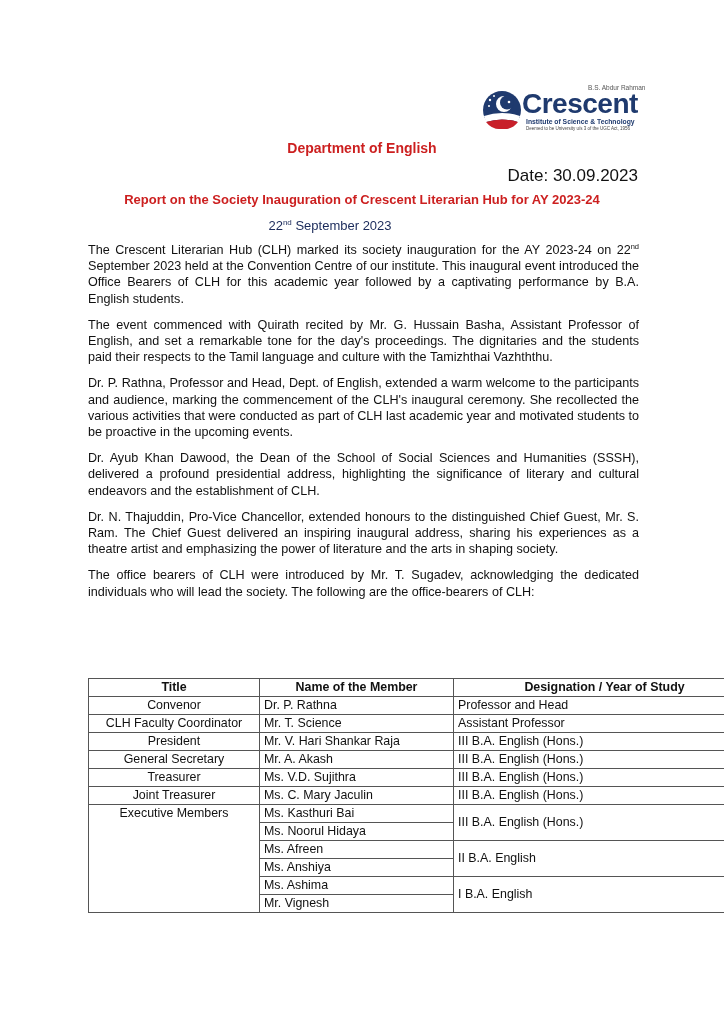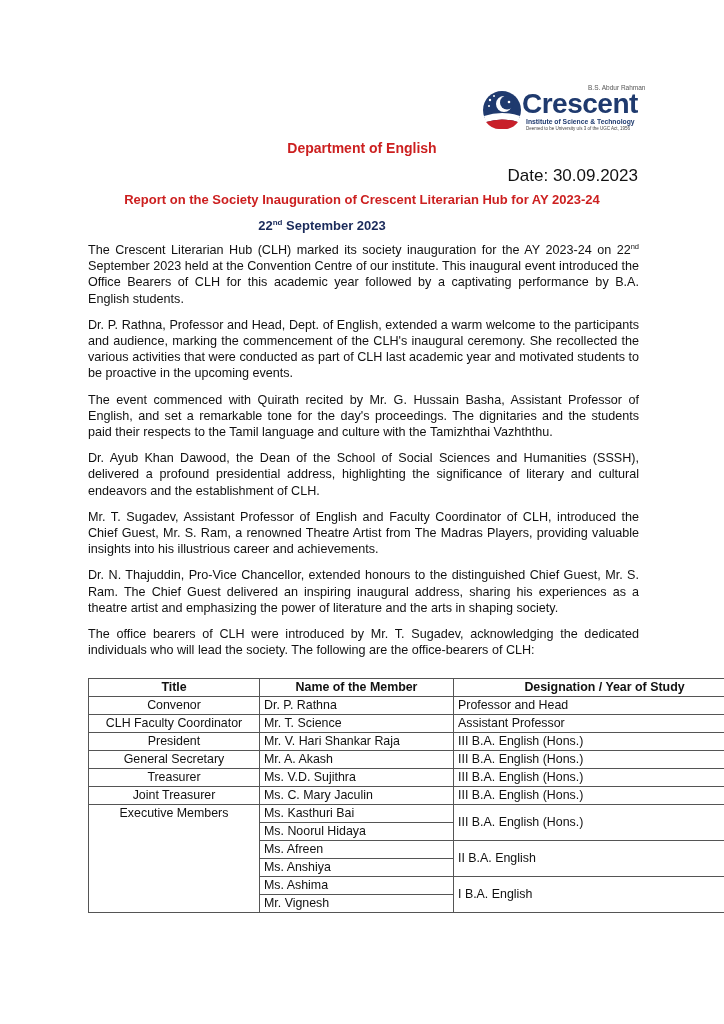--- a/index.html
+++ b/index.html
@@ -12,21 +12,21 @@
   .logo-top { position:absolute; left:106px; top:0px; font-size:6.5px; color:#555; }
   .logo-sub { position:absolute; left:44px; top:34px; font-size:6.8px; color:#1f3a6e; font-weight:bold; }
   .logo-tag { position:absolute; left:44px; top:42px; font-size:4.5px; color:#444; }
 
   .dept { position:absolute; left:0; width:724px; top:140px; text-align:center;
           font-size:14px; font-weight:bold; color:#cc1f1f; }
   .date { position:absolute; right:86px; top:166px; font-size:17px; color:#111; }
   .report-title { position:absolute; left:0; width:724px; top:192px; text-align:center;
                   font-size:13px; font-weight:bold; color:#cc1f1f; }
   .event-date { position:absolute; left:0; width:644px; top:218px; text-align:center;
-                font-size:13px; font-weight:bold; color:#1a2a5a; }
+                font-size:13px; font-weight:normal; color:#1a2a5a;padding-left:8px; }
   .event-date sup { font-size:8px; }
 
   .body-text { position:absolute; left:88px; width:551px; top:242px; font-size:12.6px;
                line-height:16.2px; text-align:justify; }
   .body-text p { margin:0 0 10px 0; }
   .body-text sup { font-size:7.5px; line-height:0; }
 
   table.bearers { position:absolute; left:88px; top:678px; width:668px; border-collapse:collapse;
                   font-size:12.4px; }
   table.bearers td, table.bearers th { border:1px solid #555; padding:0 4px; height:17px;
@@ -57,24 +57,23 @@
   <span class="logo-tag">Deemed to be University u/s 3 of the UGC Act, 1956</span>
 </div>
 
 <div class="dept">Department of English</div>
 <div class="date">Date: 30.09.2023</div>
 <div class="report-title">Report on the Society Inauguration of Crescent Literarian Hub for AY 2023-24</div>
 <div class="event-date"><span>22</span><sup>nd</sup><span> September 2023</span></div>
 
 <div class="body-text">
   <p><span>The Crescent Literarian Hub (CLH) marked its society inauguration for the AY 2023-24 on 22</span><sup>nd</sup><span> September 2023 held at the Convention Centre of our institute. This inaugural event introduced the Office Bearers of CLH for this academic year followed by a captivating performance by B.A. English students.</span></p>
+  <p>The event commenced with Quirath recited by Mr. G. Hussain Basha, Assistant Professor of English, and set a remarkable tone for the day's proceedings. The dignitaries and the students paid their respects to the Tamil language and culture with the Tamizhthai Vazhththu.</p>
   <p>Dr. P. Rathna, Professor and Head, Dept. of English, extended a warm welcome to the participants and audience, marking the commencement of the CLH's inaugural ceremony. She recollected the various activities that were conducted as part of CLH last academic year and motivated students to be proactive in the upcoming events.</p>
-  <p>The event commenced with Quirath recited by Mr. G. Hussain Basha, Assistant Professor of English, and set a remarkable tone for the day's proceedings. The dignitaries and the students paid their respects to the Tamil language and culture with the Tamizhthai Vazhththu.</p>
   <p>Dr. Ayub Khan Dawood, the Dean of the School of Social Sciences and Humanities (SSSH), delivered a profound presidential address, highlighting the significance of literary and cultural endeavors and the establishment of CLH.</p>
-  <p>Mr. T. Sugadev, Assistant Professor of English and Faculty Coordinator of CLH, introduced the Chief Guest, Mr. S. Ram, a renowned Theatre Artist from The Madras Players, providing valuable insights into his illustrious career and achievements.</p>
   <p>Dr. N. Thajuddin, Pro-Vice Chancellor, extended honours to the distinguished Chief Guest, Mr. S. Ram. The Chief Guest delivered an inspiring inaugural address, sharing his experiences as a theatre artist and emphasizing the power of literature and the arts in shaping society.</p>
   <p>The office bearers of CLH were introduced by Mr. T. Sugadev, acknowledging the dedicated individuals who will lead the society. The following are the office-bearers of CLH:</p>
 </div>
 
 <table class="bearers">
   <thead>
     <tr>
       <th>Title</th>
       <th>Name of the Member</th>
       <th>Designation / Year of Study</th>

